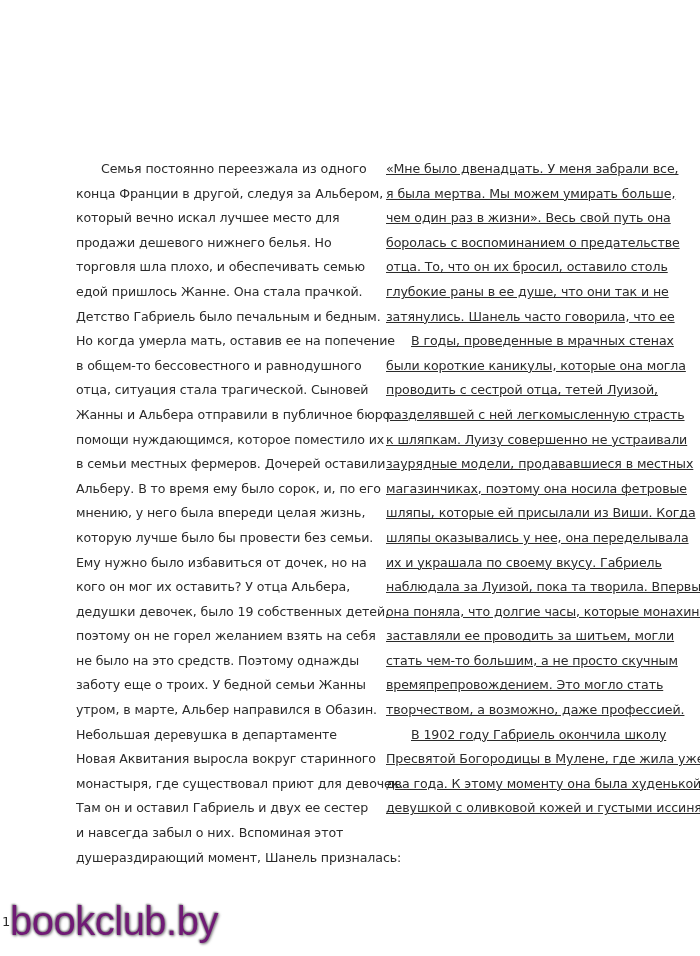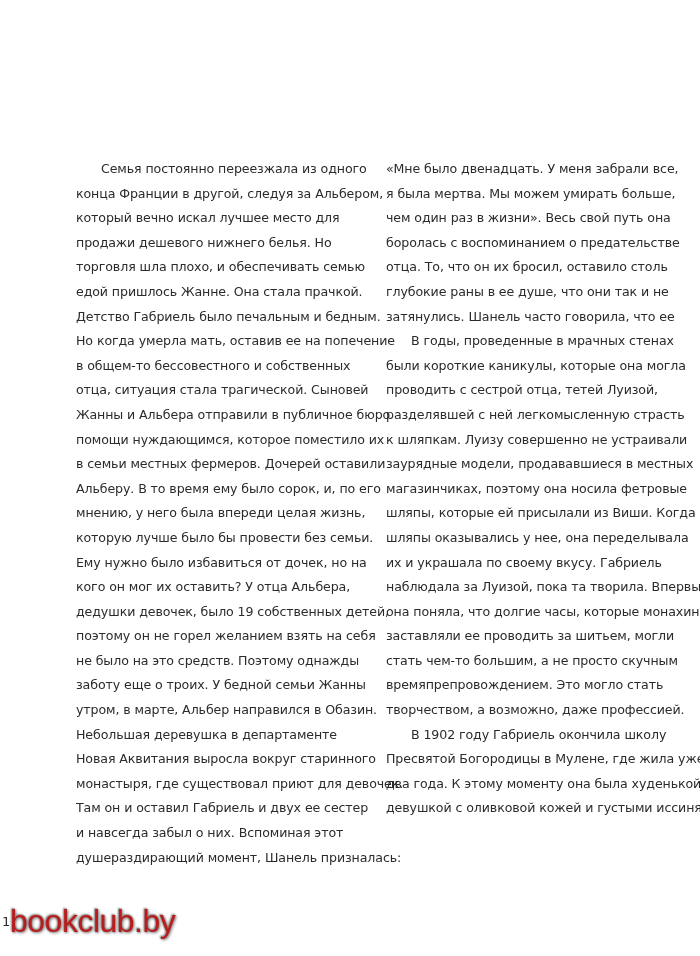--- a/index.html
+++ b/index.html
@@ -5,48 +5,48 @@
   html, body { margin: 0; padding: 0; }
   body {
     width: 700px; height: 956px; background: #ffffff; position: relative; overflow: hidden;
     font-family: "DejaVu Sans", sans-serif; color: #2b2b2b;
   }
   .col {
     position: absolute; top: 157px; font-size: 12.6px; line-height: 24.6px;
     letter-spacing: -0.1px;
   }
   .col-left { left: 76px; width: 290px; }
-  .col-right { left: 386px; width: 300px; }
+  .col-right { left: 386px; width: 300px; text-decoration: underline; }
   .line { display: block; white-space: nowrap; }
   .indent { padding-left: 25px; }
   .footer {
     position: absolute; left: 0; top: 904px; height: 34px; display: flex; align-items: center;
   }
   .page-number {
     font-size: 13px; color: #2b2b2b; width: 14px; overflow: hidden; margin-left: 2px;
   }
   .watermark {
-    font-family: "Liberation Sans", sans-serif; font-size: 32px; color: #b91c1c; margin-left: -6px;
+    font-family: "Liberation Sans", sans-serif; font-size: 40px; color: #701a75; margin-left: -6px;
     text-shadow: 0 0 2px #888, 1px 1px 3px #777, -1px -1px 2px #999;
     letter-spacing: -0.5px;
   }
 </style>
 </head>
 <body>
 
 <div class="col col-left" id="left-col">
     <span class="line indent">Семья постоянно переезжала из одного</span>
     <span class="line">конца Франции в другой, следуя за Альбером,</span>
     <span class="line">который вечно искал лучшее место для</span>
     <span class="line">продажи дешевого нижнего белья. Но</span>
     <span class="line">торговля шла плохо, и обеспечивать семью</span>
     <span class="line">едой пришлось Жанне. Она стала прачкой.</span>
     <span class="line">Детство Габриель было печальным и бедным.</span>
     <span class="line">Но когда умерла мать, оставив ее на попечение</span>
-    <span class="line">в общем-то бессовестного и собственных</span>
+    <span class="line">в общем-то бессовестного и равнодушного</span>
     <span class="line">отца, ситуация стала трагической. Сыновей</span>
     <span class="line">Жанны и Альбера отправили в публичное бюро</span>
     <span class="line">помощи нуждающимся, которое поместило их</span>
     <span class="line">в семьи местных фермеров. Дочерей оставили</span>
     <span class="line">Альберу. В то время ему было сорок, и, по его</span>
     <span class="line">мнению, у него была впереди целая жизнь,</span>
     <span class="line">которую лучше было бы провести без семьи.</span>
     <span class="line">Ему нужно было избавиться от дочек, но на</span>
     <span class="line">кого он мог их оставить? У отца Альбера,</span>
     <span class="line">дедушки девочек, было 19 собственных детей,</span>

